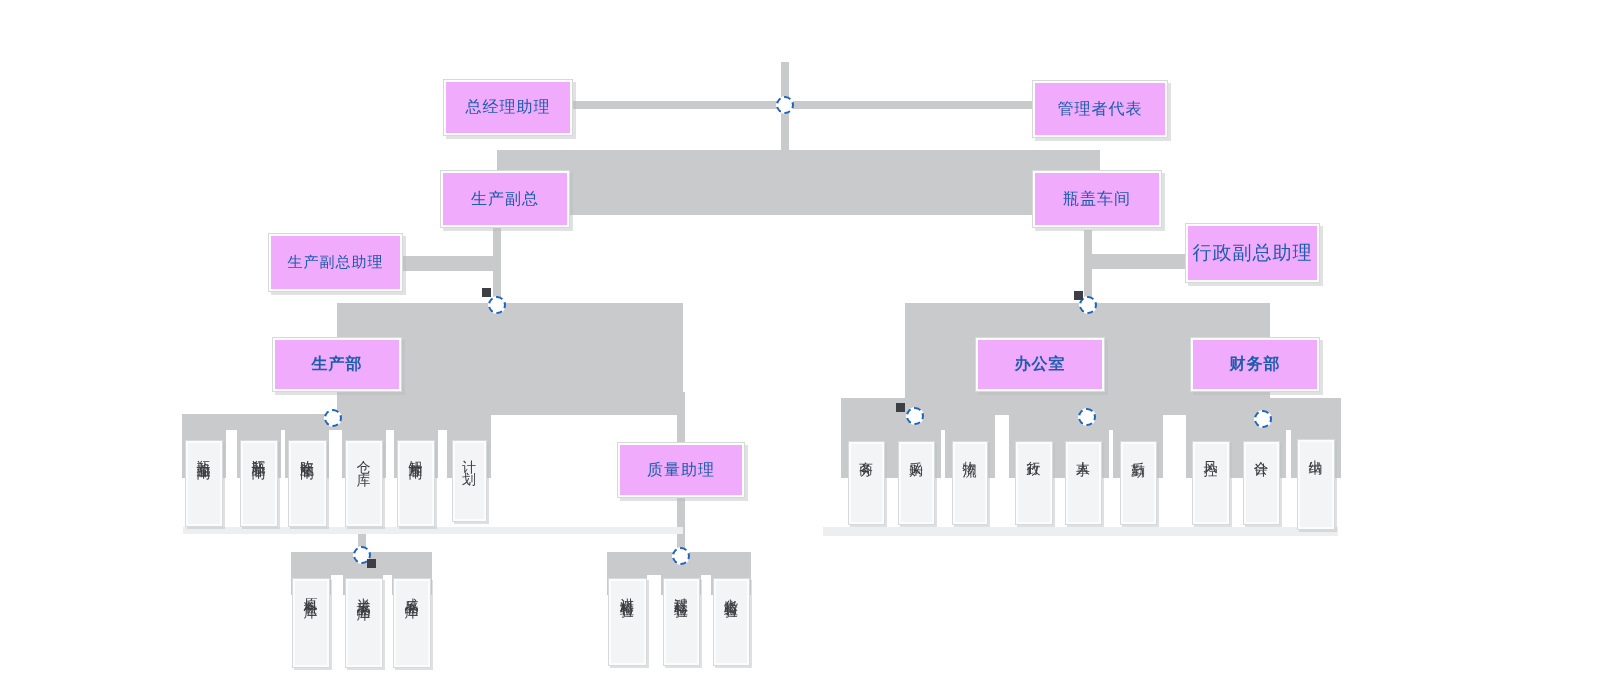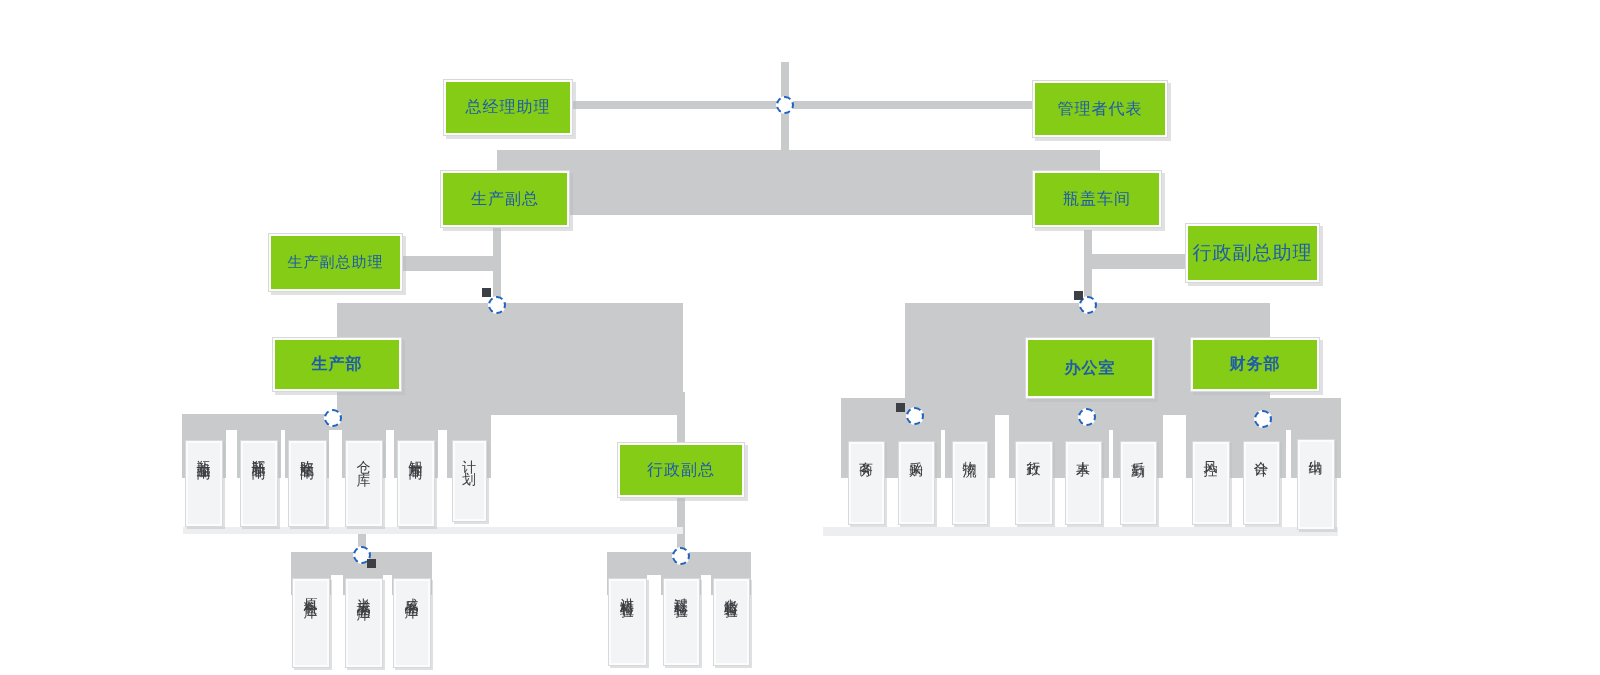--- a/index.html
+++ b/index.html
@@ -1,20 +1,20 @@
 <!DOCTYPE html>
 <html><head>
 <meta charset="utf-8">
 <style>
   html,body{margin:0;padding:0;background:#ffffff;}
   .canvas{position:relative;width:1600px;height:675px;background:#ffffff;overflow:hidden;
           font-family:"DejaVu Sans","Liberation Sans",sans-serif;}
   .ln{position:absolute;background:#c9cacb;}
   .ln.light{background:#eceef0;}
-  .box{position:absolute;background:#84cc16;border:1px solid #d6d8da;
+  .box{position:absolute;background:#f0abfc;border:1px solid #d6d8da;
        box-shadow:3px 3px 0 rgba(185,188,192,.45), inset 0 0 0 2px #fdfdfe;
        display:flex;align-items:center;justify-content:center;
        font-size:16px;color:#1d5bad;letter-spacing:1px;box-sizing:border-box;}
   .box.bold{font-weight:bold;}
   .box.primary{background:#0d4fae;border:3px solid #3b4045;color:#ffffff;
        font-weight:bold;font-size:20px;letter-spacing:5px;box-shadow:none;}
   .vbox{position:absolute;background:#f3f4f6;border:1px solid #d7d9db;
         box-shadow:2px 2px 0 rgba(190,193,196,.5), inset 0 0 0 2px #fbfcfd;
         display:flex;justify-content:center;box-sizing:border-box;}
   .vtext{writing-mode:vertical-rl;text-orientation:upright;font-size:14px;
@@ -92,28 +92,28 @@
   </div>
   <div class="box" style="left:268px;top:233px;width:135px;height:59px;font-size:15px">
     <span>生产副总助理</span>
   </div>
   <div class="box" style="left:1185px;top:223px;width:135px;height:60px;font-size:19px">
     <span>行政副总助理</span>
   </div>
   <div class="box bold" style="left:272px;top:337px;width:130px;height:55px">
     <span>生产部</span>
   </div>
-  <div class="box bold" style="left:1025px;top:337px;width:130px;height:62px">
+  <div class="box bold" style="left:975px;top:337px;width:130px;height:55px">
     <span>办公室</span>
   </div>
   <div class="box bold" style="left:1190px;top:337px;width:130px;height:55px">
     <span>财务部</span>
   </div>
   <div class="box" style="left:617px;top:442px;width:128px;height:56px">
-    <span>行政副总</span>
+    <span>质量助理</span>
   </div>
 
   <div class="vbox" style="left:185px;top:440px;width:38px;height:87px">
     <span class="vtext">瓶盖车间</span>
   </div>
   <div class="vbox" style="left:240px;top:440px;width:38px;height:87px">
     <span class="vtext">瓶胚车间</span>
   </div>
   <div class="vbox" style="left:288px;top:440px;width:39px;height:87px">
     <span class="vtext">吹瓶车间</span>

